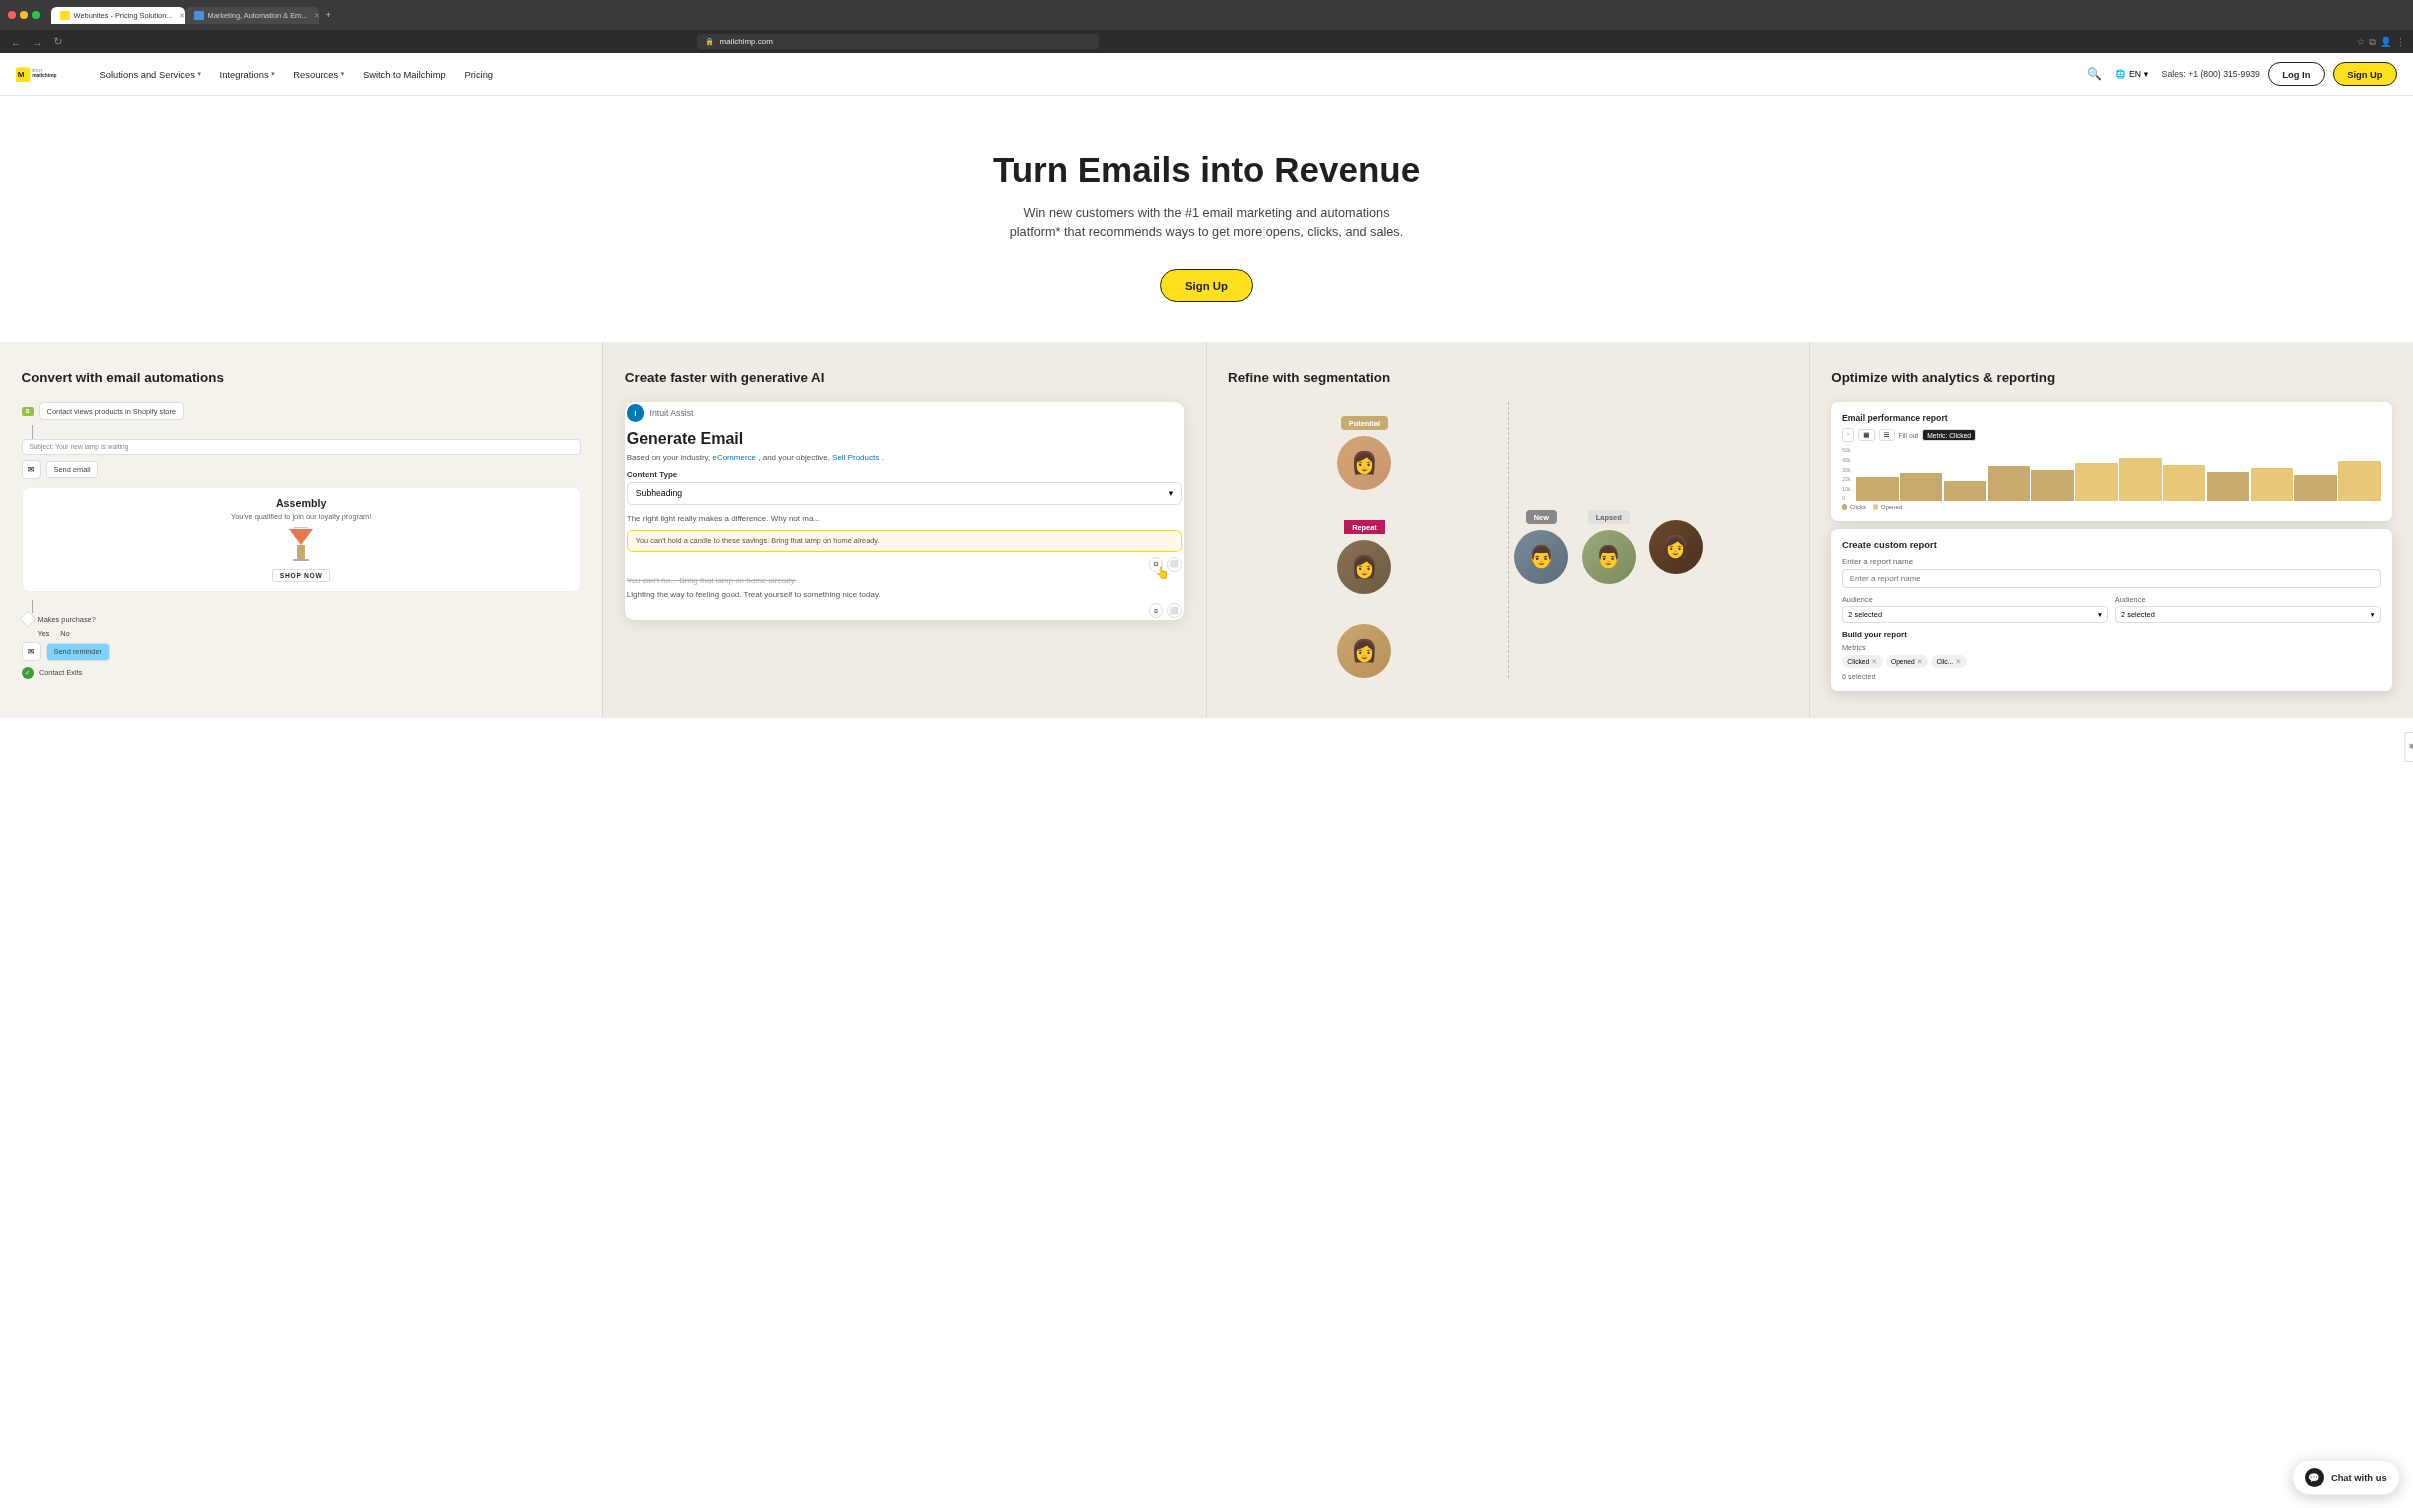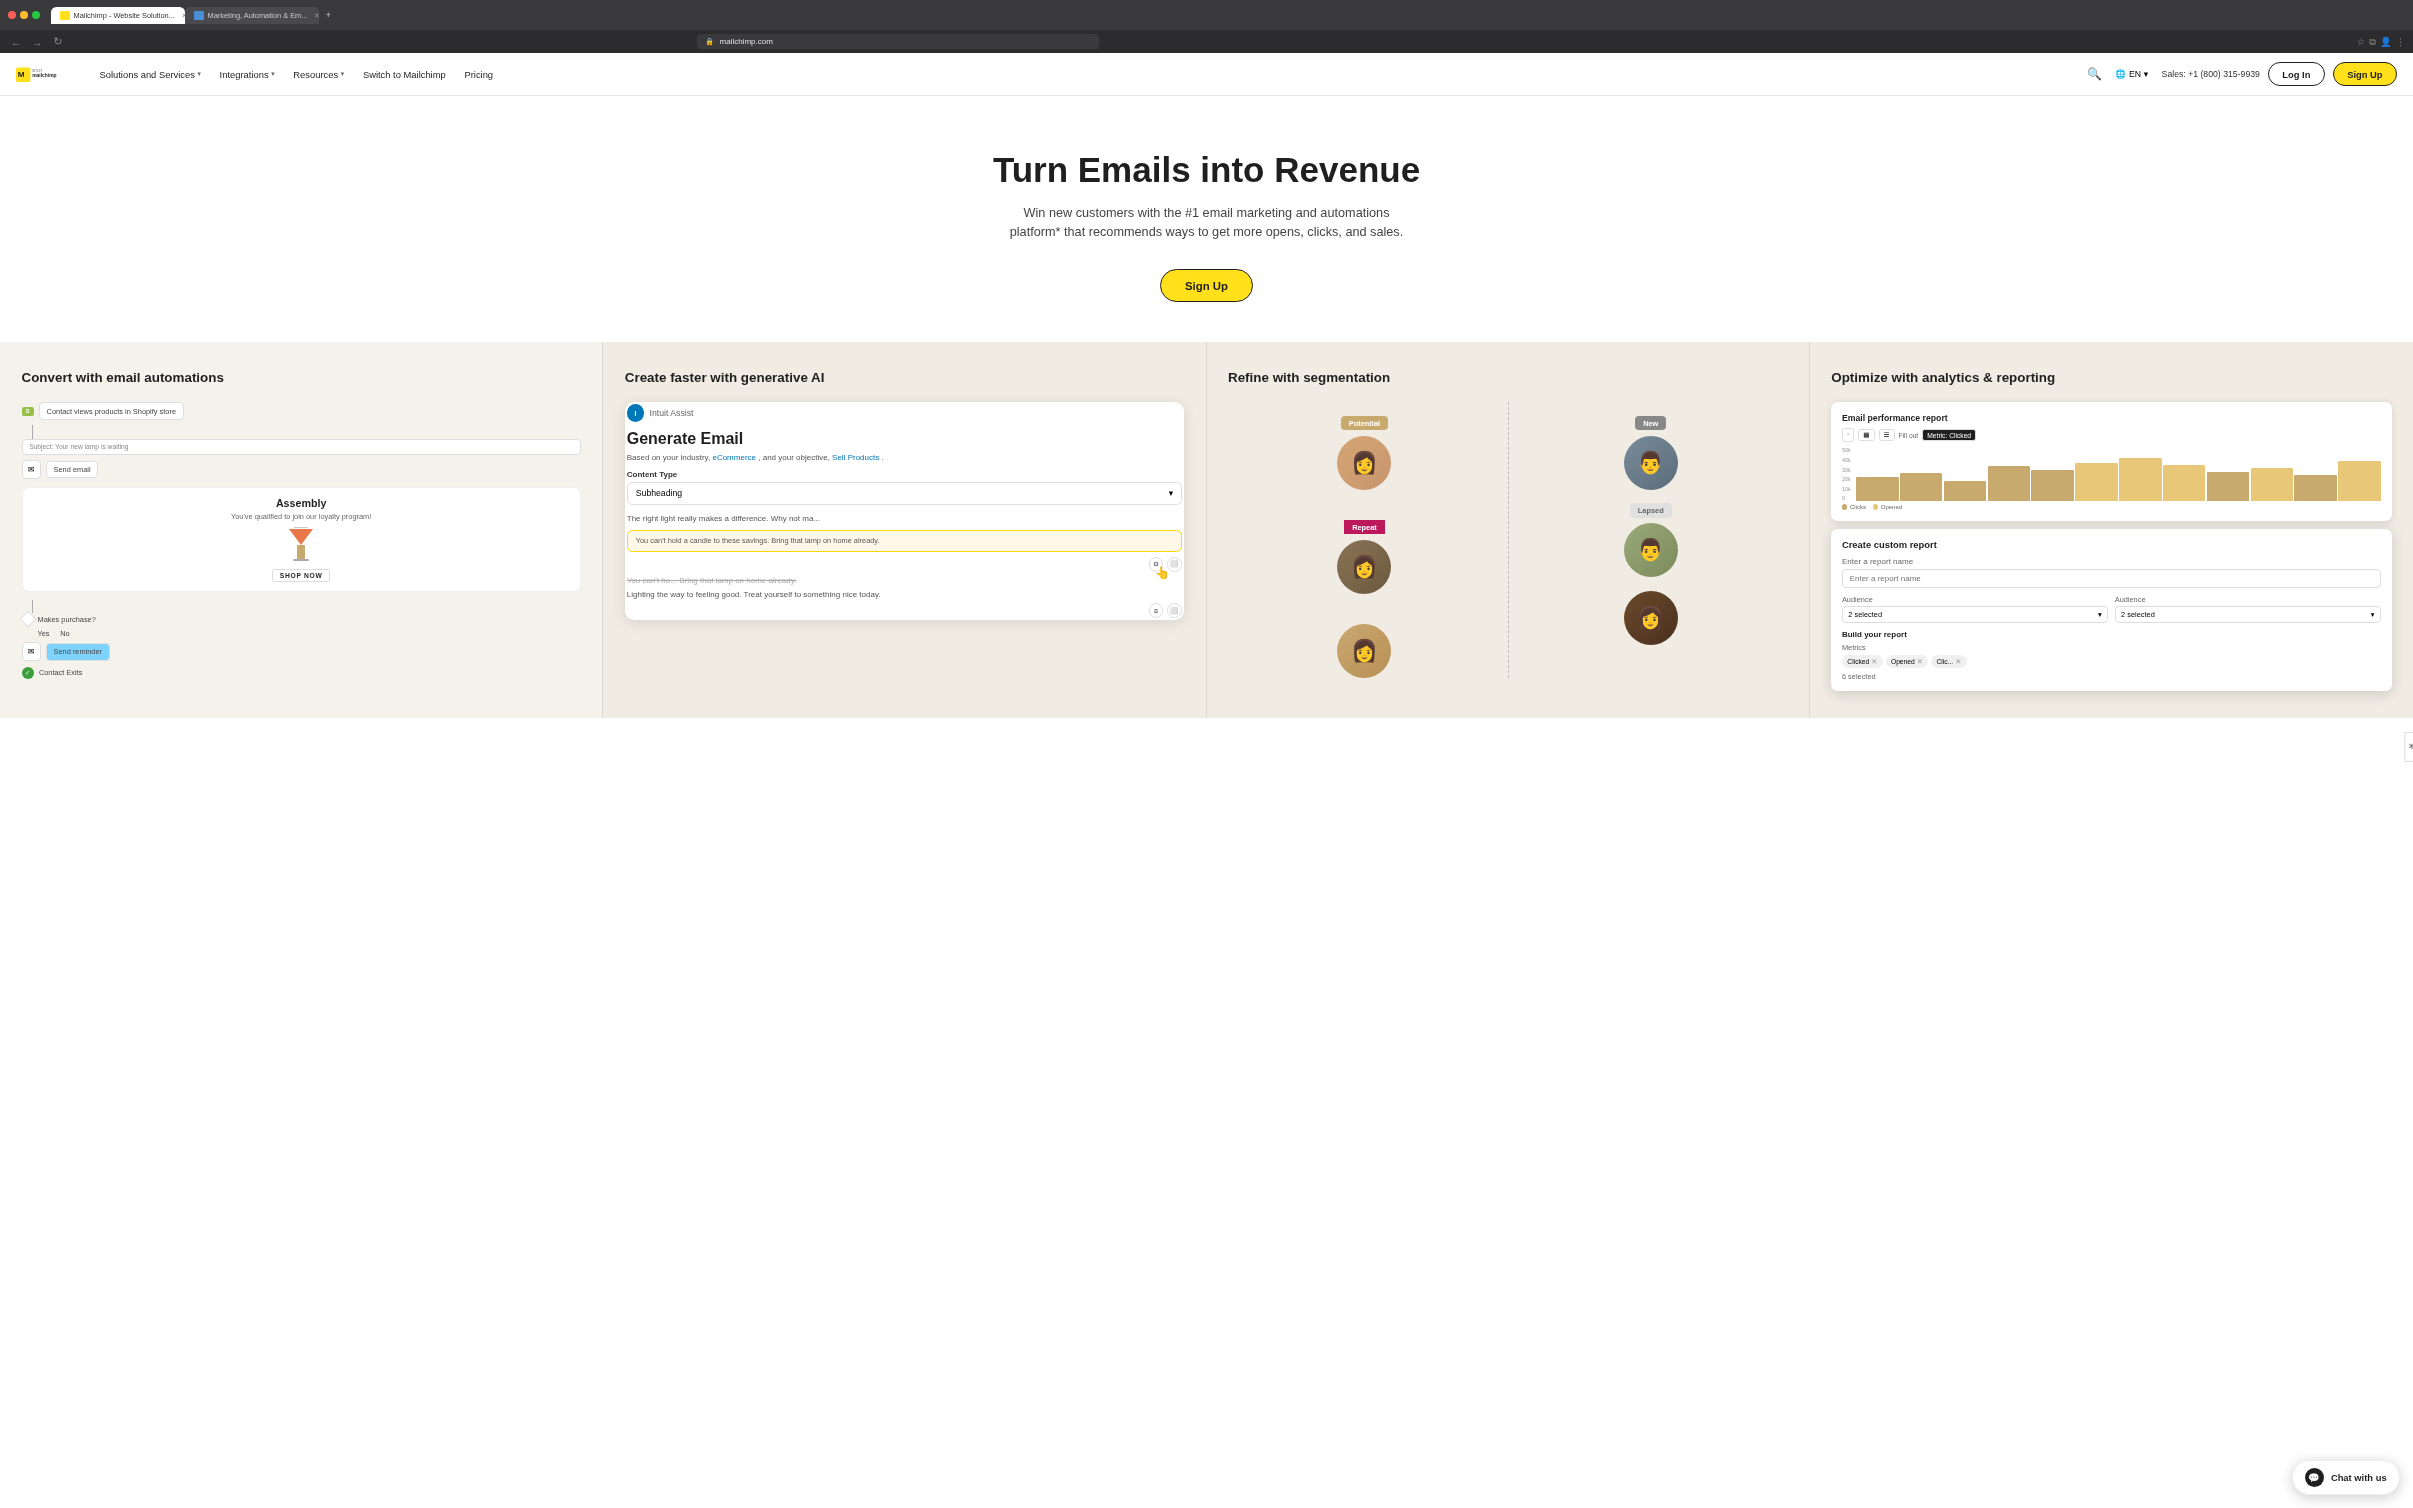--- a/index.html
+++ b/index.html
@@ -132,21 +132,21 @@
 <div class="browser-chrome">
   <div class="browser-titlebar">
     <div class="traffic-lights">
       <div class="traffic-light tl-red"></div>
       <div class="traffic-light tl-yellow"></div>
       <div class="traffic-light tl-green"></div>
     </div>
     <div class="browser-tabs">
       <div class="browser-tab active">
         <div class="tab-favicon mailchimp"></div>
-        <span>Mailchimp - Website Solution...</span>
+        <span>Webunites - Pricing Solution...</span>
         <span class="tab-close">✕</span>
       </div>
       <div class="browser-tab inactive">
         <div class="tab-favicon marketing"></div>
         <span>Marketing, Automation &amp; Em...</span>
         <span class="tab-close">✕</span>
       </div>
       <span class="tab-new">+</span>
     </div>
   </div>
@@ -316,21 +316,21 @@
           </div>
           <div style="position:relative;text-align:center;">
             <div style="background:#be185d;color:#fff;font-size:7.4px;font-weight:700;padding:2.7px 8px;border-radius:0;display:inline-block;margin-bottom:5.4px;">Repeat</div>
             <div style="width:54px;height:54px;border-radius:50%;background:linear-gradient(135deg,#8b7355,#6b5a3e);overflow:hidden;display:flex;align-items:center;justify-content:center;font-size:21.5px;">👩</div>
           </div>
           <div style="text-align:center;">
             <div style="width:54px;height:54px;border-radius:50%;background:linear-gradient(135deg,#c9a870,#b89055);overflow:hidden;display:flex;align-items:center;justify-content:center;font-size:21.5px;">👩</div>
           </div>
         </div>
 
-        <div style="display:flex;flex-direction:column;gap:13.4px;align-items:center;">
+        <div style="display:flex;flex-direction:row;gap:13.4px;align-items:center;">
           <div style="position:relative;text-align:center;">
             <div style="background:#888;color:#fff;font-size:7.4px;font-weight:700;padding:2.7px 8px;border-radius:4px;display:inline-block;margin-bottom:5.4px;">New</div>
             <div style="width:54px;height:54px;border-radius:50%;background:linear-gradient(135deg,#7a8b9a,#5a6b7a);overflow:hidden;display:flex;align-items:center;justify-content:center;font-size:21.5px;">👨</div>
           </div>
           <div style="position:relative;text-align:center;">
             <div style="background:#e0e0e0;color:#666;font-size:7.4px;font-weight:700;padding:2.7px 8px;border-radius:4px;display:inline-block;margin-bottom:5.4px;">Lapsed</div>
             <div style="width:54px;height:54px;border-radius:50%;background:linear-gradient(135deg,#9aaa7a,#7a8a5a);overflow:hidden;display:flex;align-items:center;justify-content:center;font-size:21.5px;">👨</div>
           </div>
           <div style="text-align:center;">
             <div style="width:54px;height:54px;border-radius:50%;background:linear-gradient(135deg,#6b4a2a,#4a3020);overflow:hidden;display:flex;align-items:center;justify-content:center;font-size:21.5px;">👩</div>

